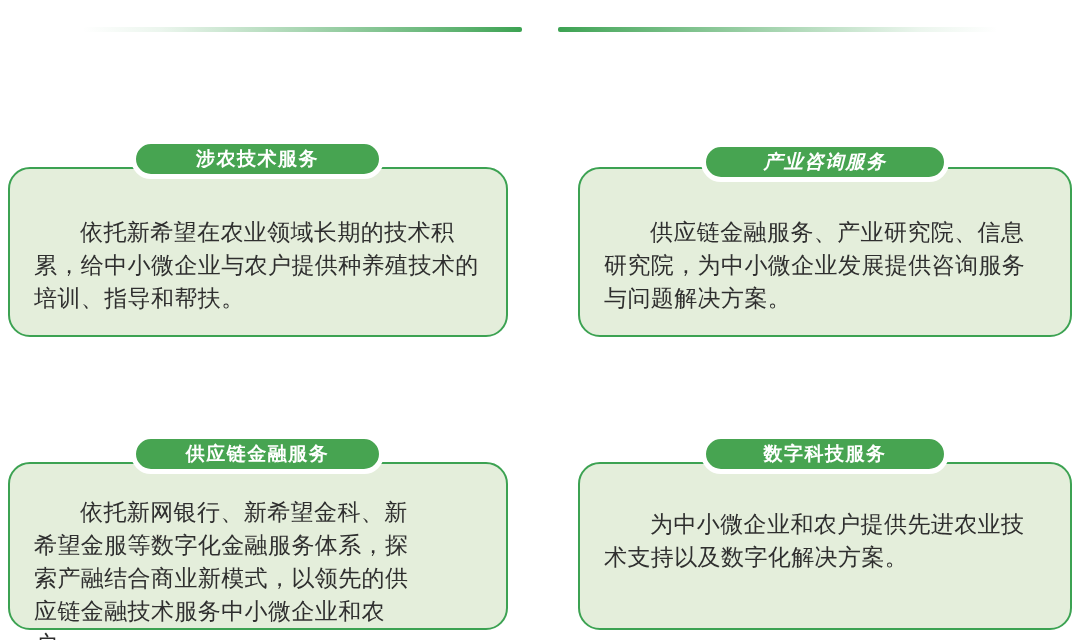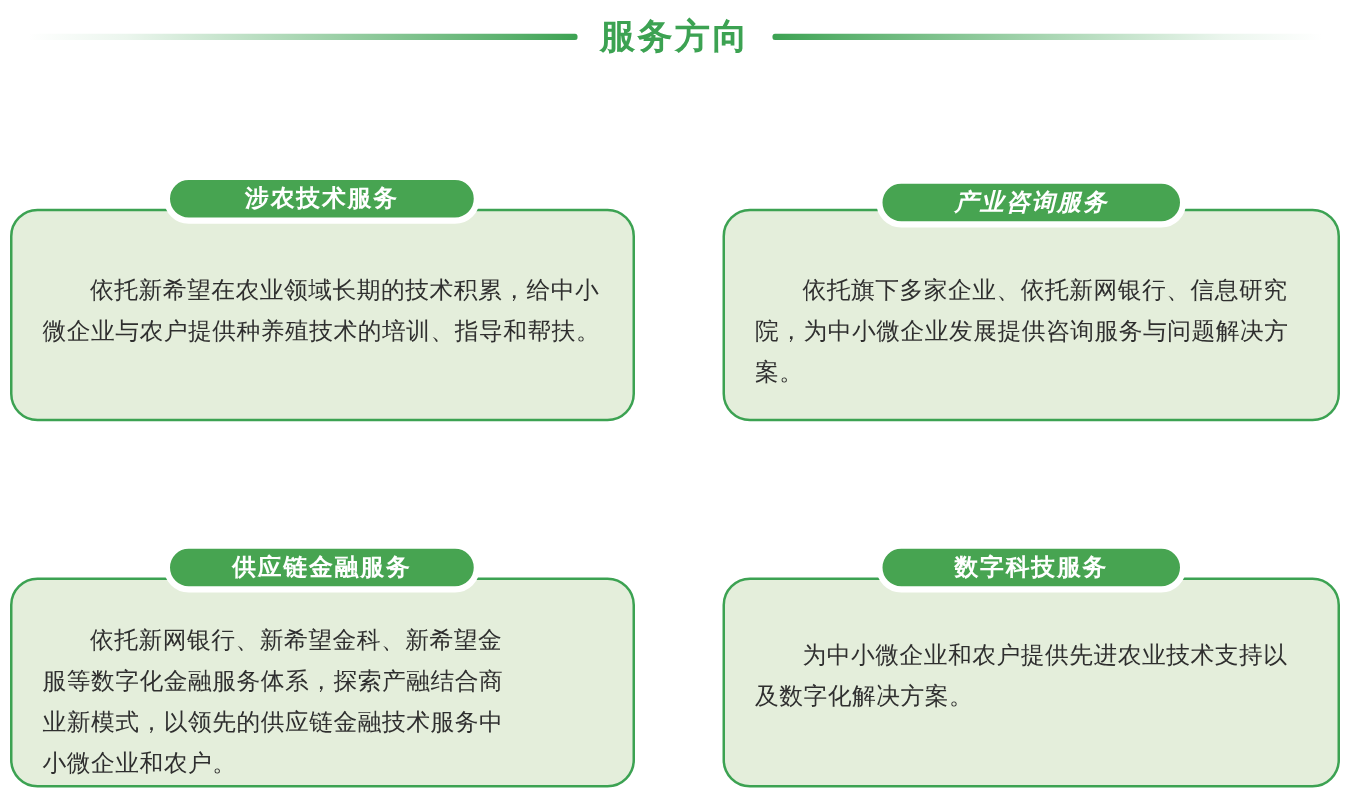--- a/index.html
+++ b/index.html
@@ -61,21 +61,21 @@
   }
   .card-1 { left: 8px;   top: 167px; width: 500px; height: 170px; }
   .card-2 { left: 578px; top: 167px; width: 494px; height: 170px; }
   .card-3 { left: 8px;   top: 462px; width: 500px; height: 168px; }
   .card-4 { left: 578px; top: 462px; width: 494px; height: 168px; }
 
   .card-body {
     box-sizing: border-box;
     padding: 0 26px;
     color: #2f2f2f;
-    font-size: 19px;
+    font-size: 23px;
     line-height: 33px;
     letter-spacing: 0.4px;
     text-indent: 2em;
     white-space: normal;
   }
   .body-1 { position: absolute; left: 8px;   top: 216px; width: 500px; }
   .body-2 { position: absolute; left: 578px; top: 216px; width: 494px; }
   .body-3 { position: absolute; left: 8px;   top: 496px; width: 428px; }
   .body-4 { position: absolute; left: 578px; top: 508px; width: 494px; }
 
@@ -101,30 +101,29 @@
   .badge-1 { left: 131px; top: 139px; width: 253px; }
   .badge-2 { left: 701px; top: 142px; width: 248px; font-style: italic; }
   .badge-3 { left: 131px; top: 434px; width: 253px; }
   .badge-4 { left: 701px; top: 434px; width: 248px; }
 </style>
 </head>
 <body>
 
 <div class="title-row">
   <div class="rule rule-left"></div>
-  <div class="section-title">服务方向</div>
   <div class="rule rule-right"></div>
 </div>
 
 <div class="card card-1"></div>
 <div class="card-body body-1">依托新希望在农业领域长期的技术积累，给中小微企业与农户提供种养殖技术的培训、指导和帮扶。</div>
 <div class="badge badge-1">涉农技术服务</div>
 
 <div class="card card-2"></div>
-<div class="card-body body-2">依托旗下多家企业、依托新网银行、信息研究院，为中小微企业发展提供咨询服务与问题解决方案。</div>
+<div class="card-body body-2">供应链金融服务、产业研究院、信息研究院，为中小微企业发展提供咨询服务与问题解决方案。</div>
 <div class="badge badge-2">产业咨询服务</div>
 
 <div class="card card-3"></div>
 <div class="card-body body-3">依托新网银行、新希望金科、新希望金服等数字化金融服务体系，探索产融结合商业新模式，以领先的供应链金融技术服务中小微企业和农户。</div>
 <div class="badge badge-3">供应链金融服务</div>
 
 <div class="card card-4"></div>
 <div class="card-body body-4">为中小微企业和农户提供先进农业技术支持以及数字化解决方案。</div>
 <div class="badge badge-4">数字科技服务</div>
 

